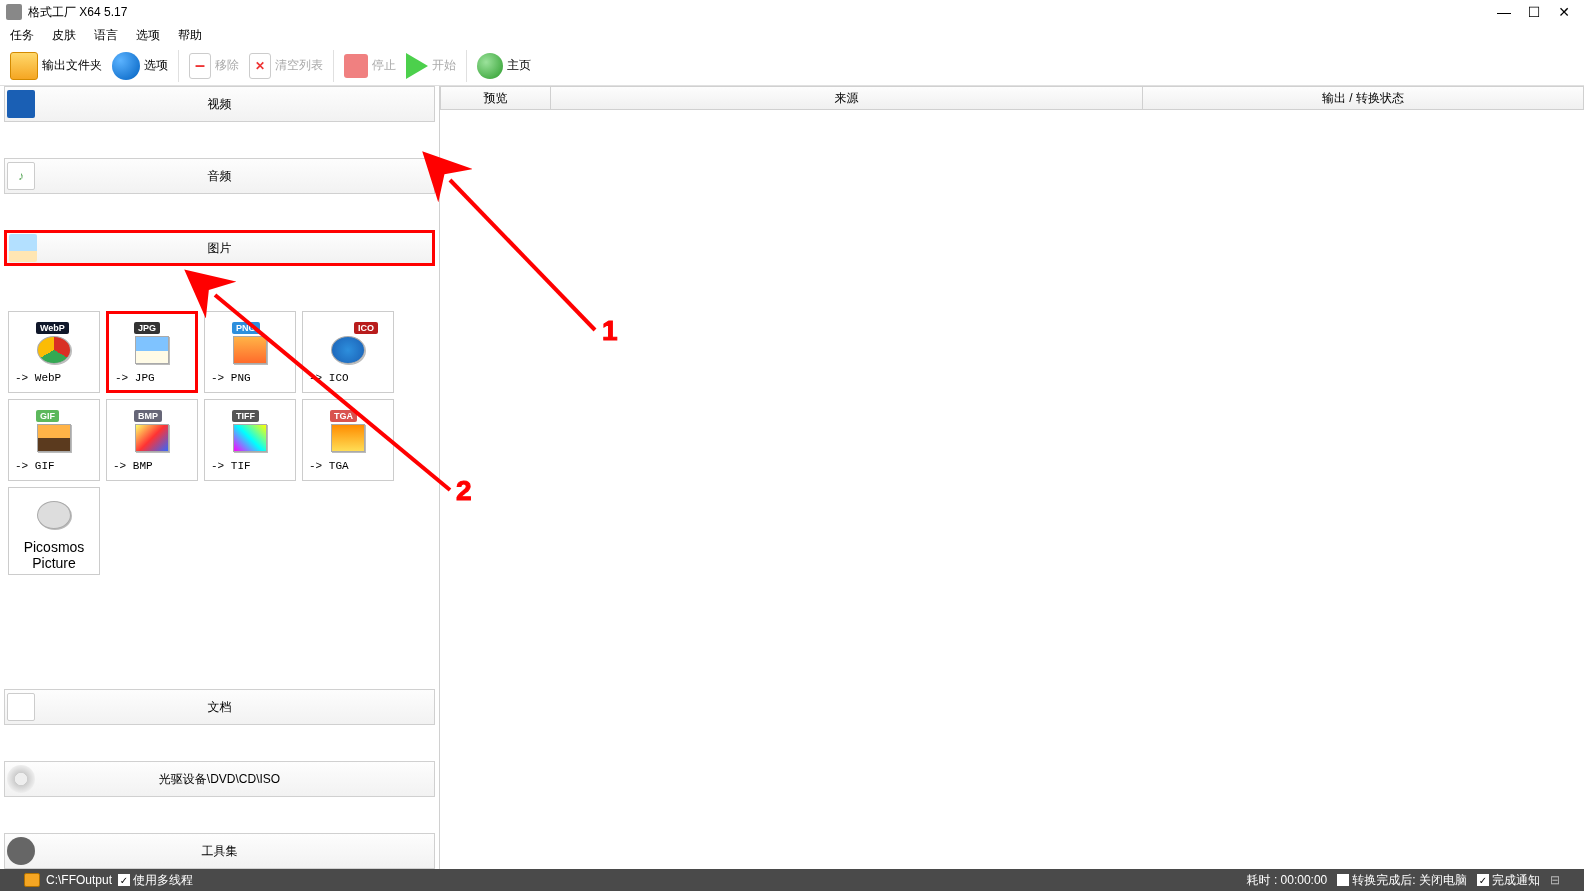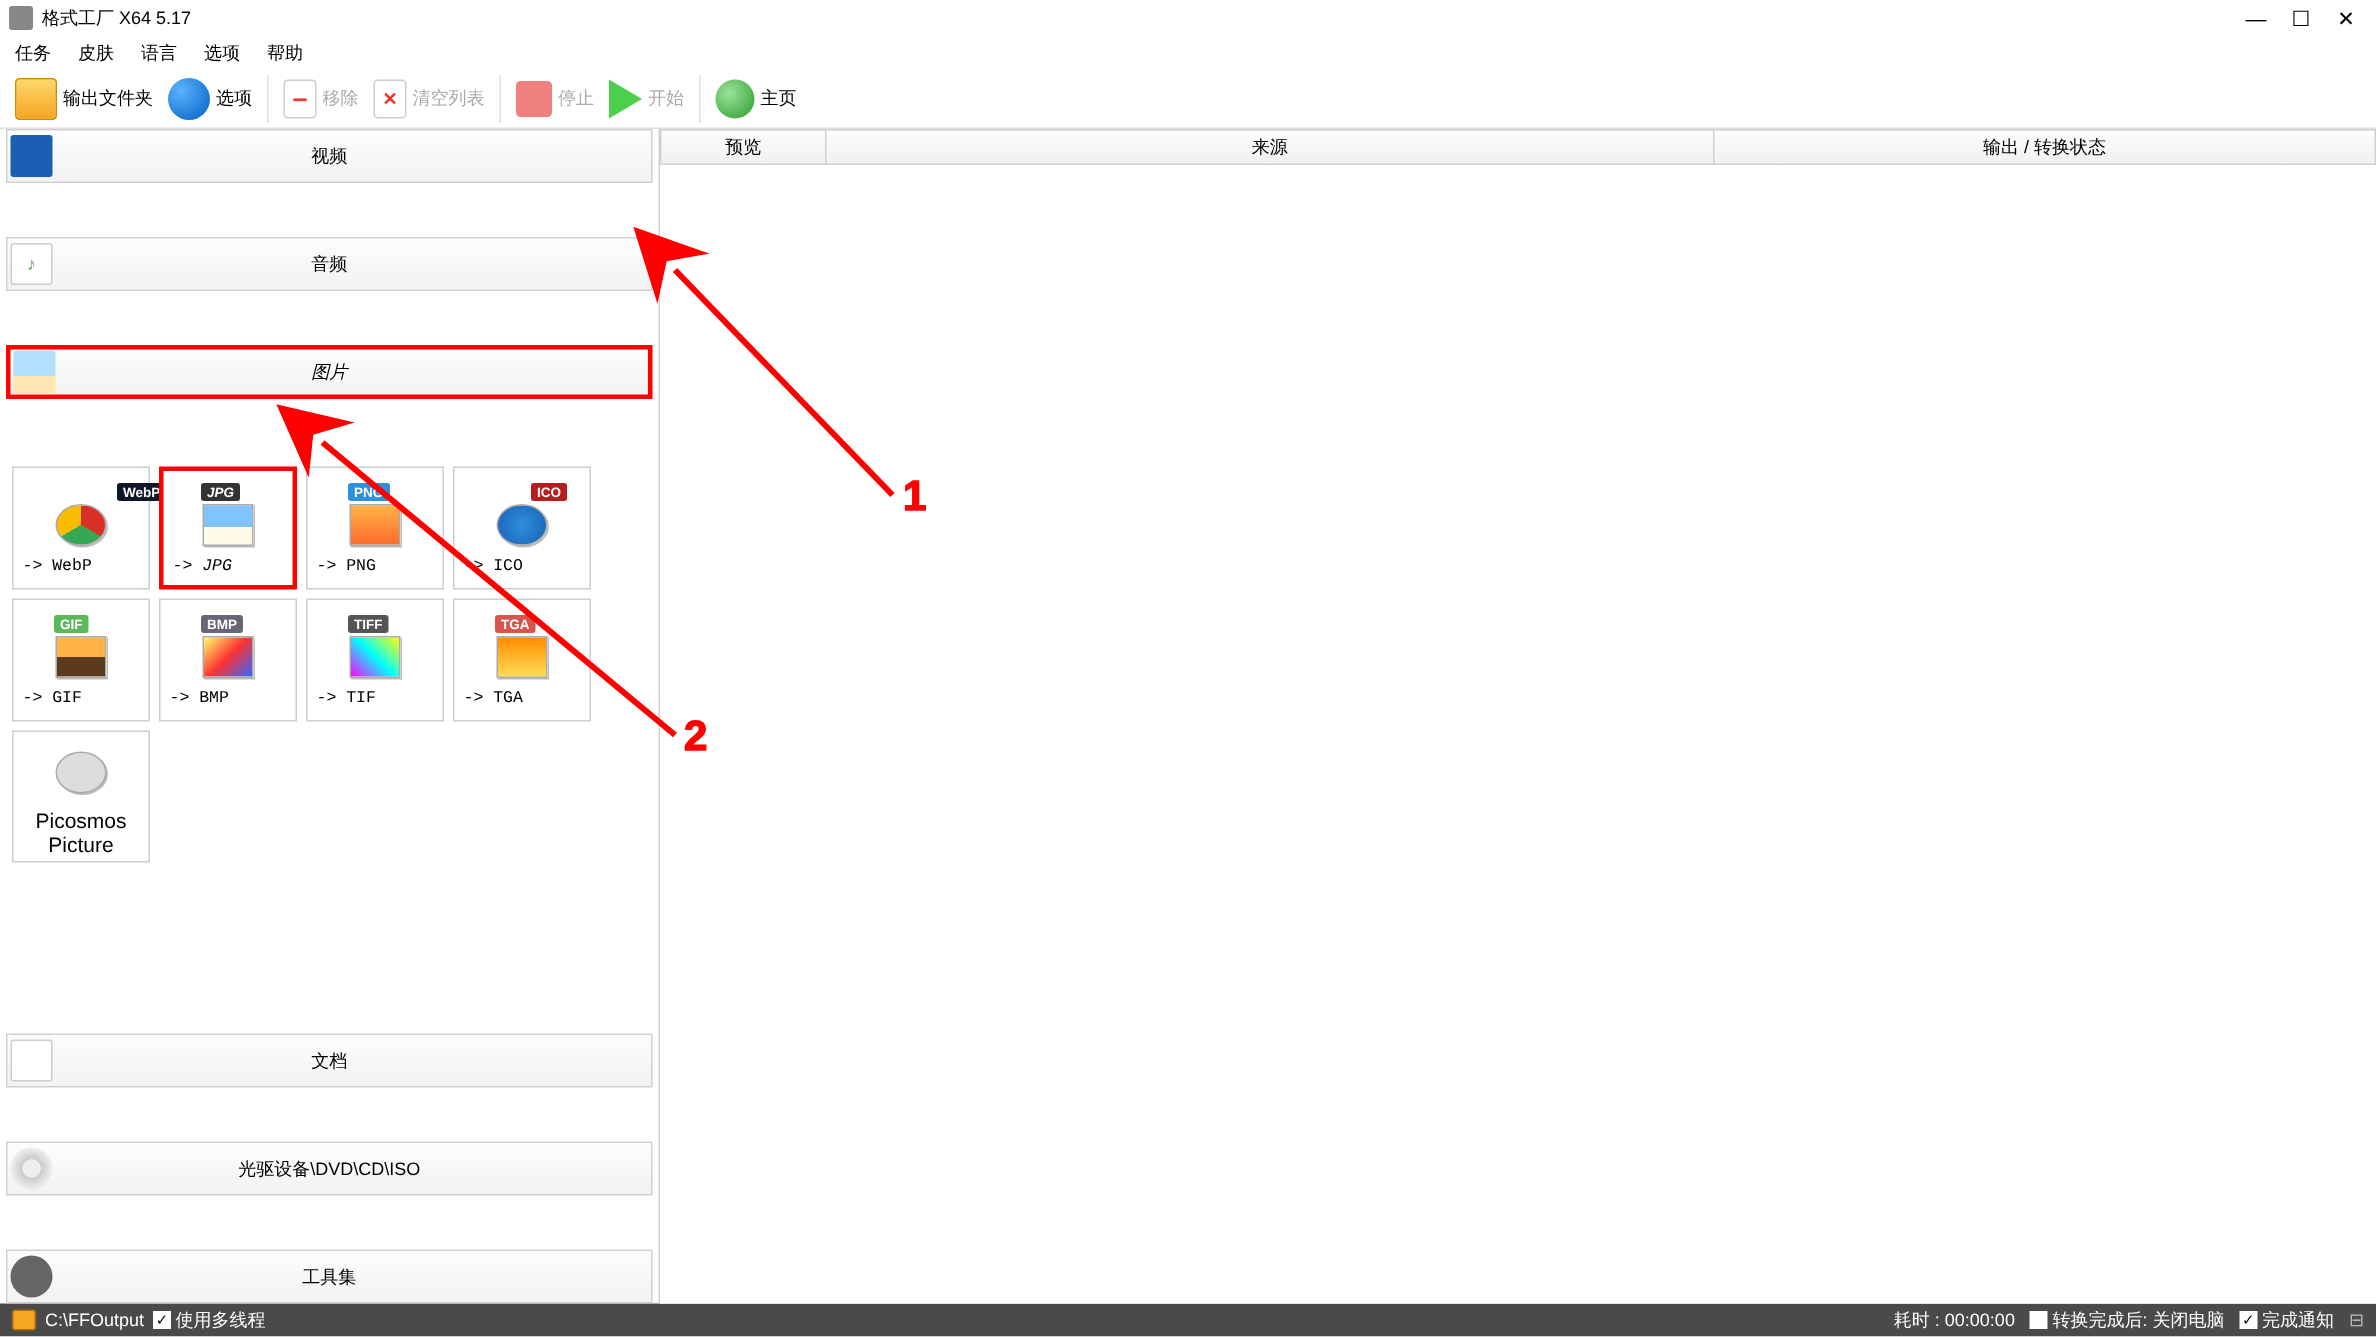--- a/index.html
+++ b/index.html
@@ -42,28 +42,28 @@
 .acc-icon { width: 28px; height: 28px; margin-left: 2px; border-radius: 2px; }
 .acc-label { position: absolute; left: 50%; transform: translateX(-50%); }
 .acc-video { background: #1a5fb4; }
 .acc-audio { background: #fff; border: 1px solid #ccc; position: relative; }
 .acc-audio::after { content: "♪"; color: #5ba85b; position: absolute; inset: 0; display: flex; align-items: center; justify-content: center; }
 .acc-image { background: linear-gradient(#b3e0ff 60%, #ffe6b3 60%); }
 .acc-doc { background: #fff; border: 1px solid #ccc; }
 .acc-disc { background: radial-gradient(circle,#eee 30%,#ccc 32%,#eee 70%); border-radius: 50%; }
 .acc-tools { background: #666; border-radius: 50%; }
 
-.highlight-red { border: 3px solid #ff0000 !important; font-style: italic; }
+.highlight-red { border: 3px solid #ff0000 !important; }
 
 .format-grid-container { flex: 1; overflow: auto; background: #fff; margin: 4px; }
 .format-grid { display: grid; grid-template-columns: repeat(4, 92px); gap: 6px; padding: 4px; }
 .format-tile { border: 1px solid #ccc; height: 82px; display: flex; flex-direction: column; align-items: center; justify-content: center; cursor: pointer; background: #fff; position: relative; }
 .tile-icon-wrap { width: 48px; height: 48px; display: flex; align-items: center; justify-content: center; position: relative; }
 .tile-badge { position: absolute; top: 2px; left: 6px; font-size: 9px; color: #fff; padding: 1px 4px; border-radius: 2px; font-weight: bold; }
-.badge-webp { background: #0f172a; margin-left: 42px; }
+.badge-webp { background: #0f172a; }
 .badge-jpg { background: #333; }
 .badge-png { background: #2d8fdd; }
 .badge-ico { background: #b91c1c; margin-left: 24px; }
 .badge-bmp { background: #667; }
 .badge-gif { background: #5cb85c; }
 .badge-tiff { background: #555; }
 .badge-tga { background: #d9534f; }
 .tile-thumb { width: 34px; height: 28px; background: linear-gradient(#7fc3ff 55%, #fffbe6 55%); border: 1px solid #aaa; margin-top: 12px; box-shadow: 1px 1px 0 #bbb; }
 .tile-thumb.chrome { background: conic-gradient(#d93025 0 120deg,#34a853 120deg 240deg,#fbbc05 240deg 360deg); border-radius: 50%; margin-top: 12px; }
 .tile-thumb.gear { background: #ddd; border-radius: 50%; border: 1px solid #aaa; }
@@ -75,21 +75,21 @@
 
 .right-panel { flex: 1; display: flex; flex-direction: column; background: #fff; }
 .table-header { display: flex; height: 24px; border: 1px solid #d0d0d0; background: linear-gradient(#fdfdfd,#f0f0f0); }
 .th-cell { display: flex; align-items: center; justify-content: center; border-right: 1px solid #d0d0d0; font-size: 12px; }
 .th-preview { width: 110px; }
 .th-source { flex: 1; }
 .th-status { width: 440px; border-right: none; }
 .table-body { flex: 1; background: #fff; }
 
 
-.statusbar { height: 22px; background: #4a4a4a; color: #fff; display: flex; align-items: center; justify-content: space-between; padding: 0 8px; font-size: 12px; }
+.statusbar { height: 22px; background: #4a4a4a; color: #fff; display: flex; align-items: center; justify-content: space-between; padding: 0 24px; font-size: 12px; }
 .status-left { display: flex; align-items: center; gap: 6px; }
 .status-folder { width: 16px; height: 14px; background: #f5a623; border-radius: 2px; border: 1px solid #b07000; }
 .status-right { display: flex; align-items: center; gap: 10px; }
 .status-check { display: flex; align-items: center; gap: 3px; }
 .chk { width: 12px; height: 12px; background: #fff; display: flex; align-items: center; justify-content: center; color: #000; font-size: 10px; }
 .arrow-svg { position: absolute; overflow: visible; }
 .anno-num { position: absolute; font-family: Arial; font-size: 28px; font-weight: bold; color: #ff0000; -webkit-text-stroke: 1px #ff0000; }
 </style>
 </head>
 <body>

